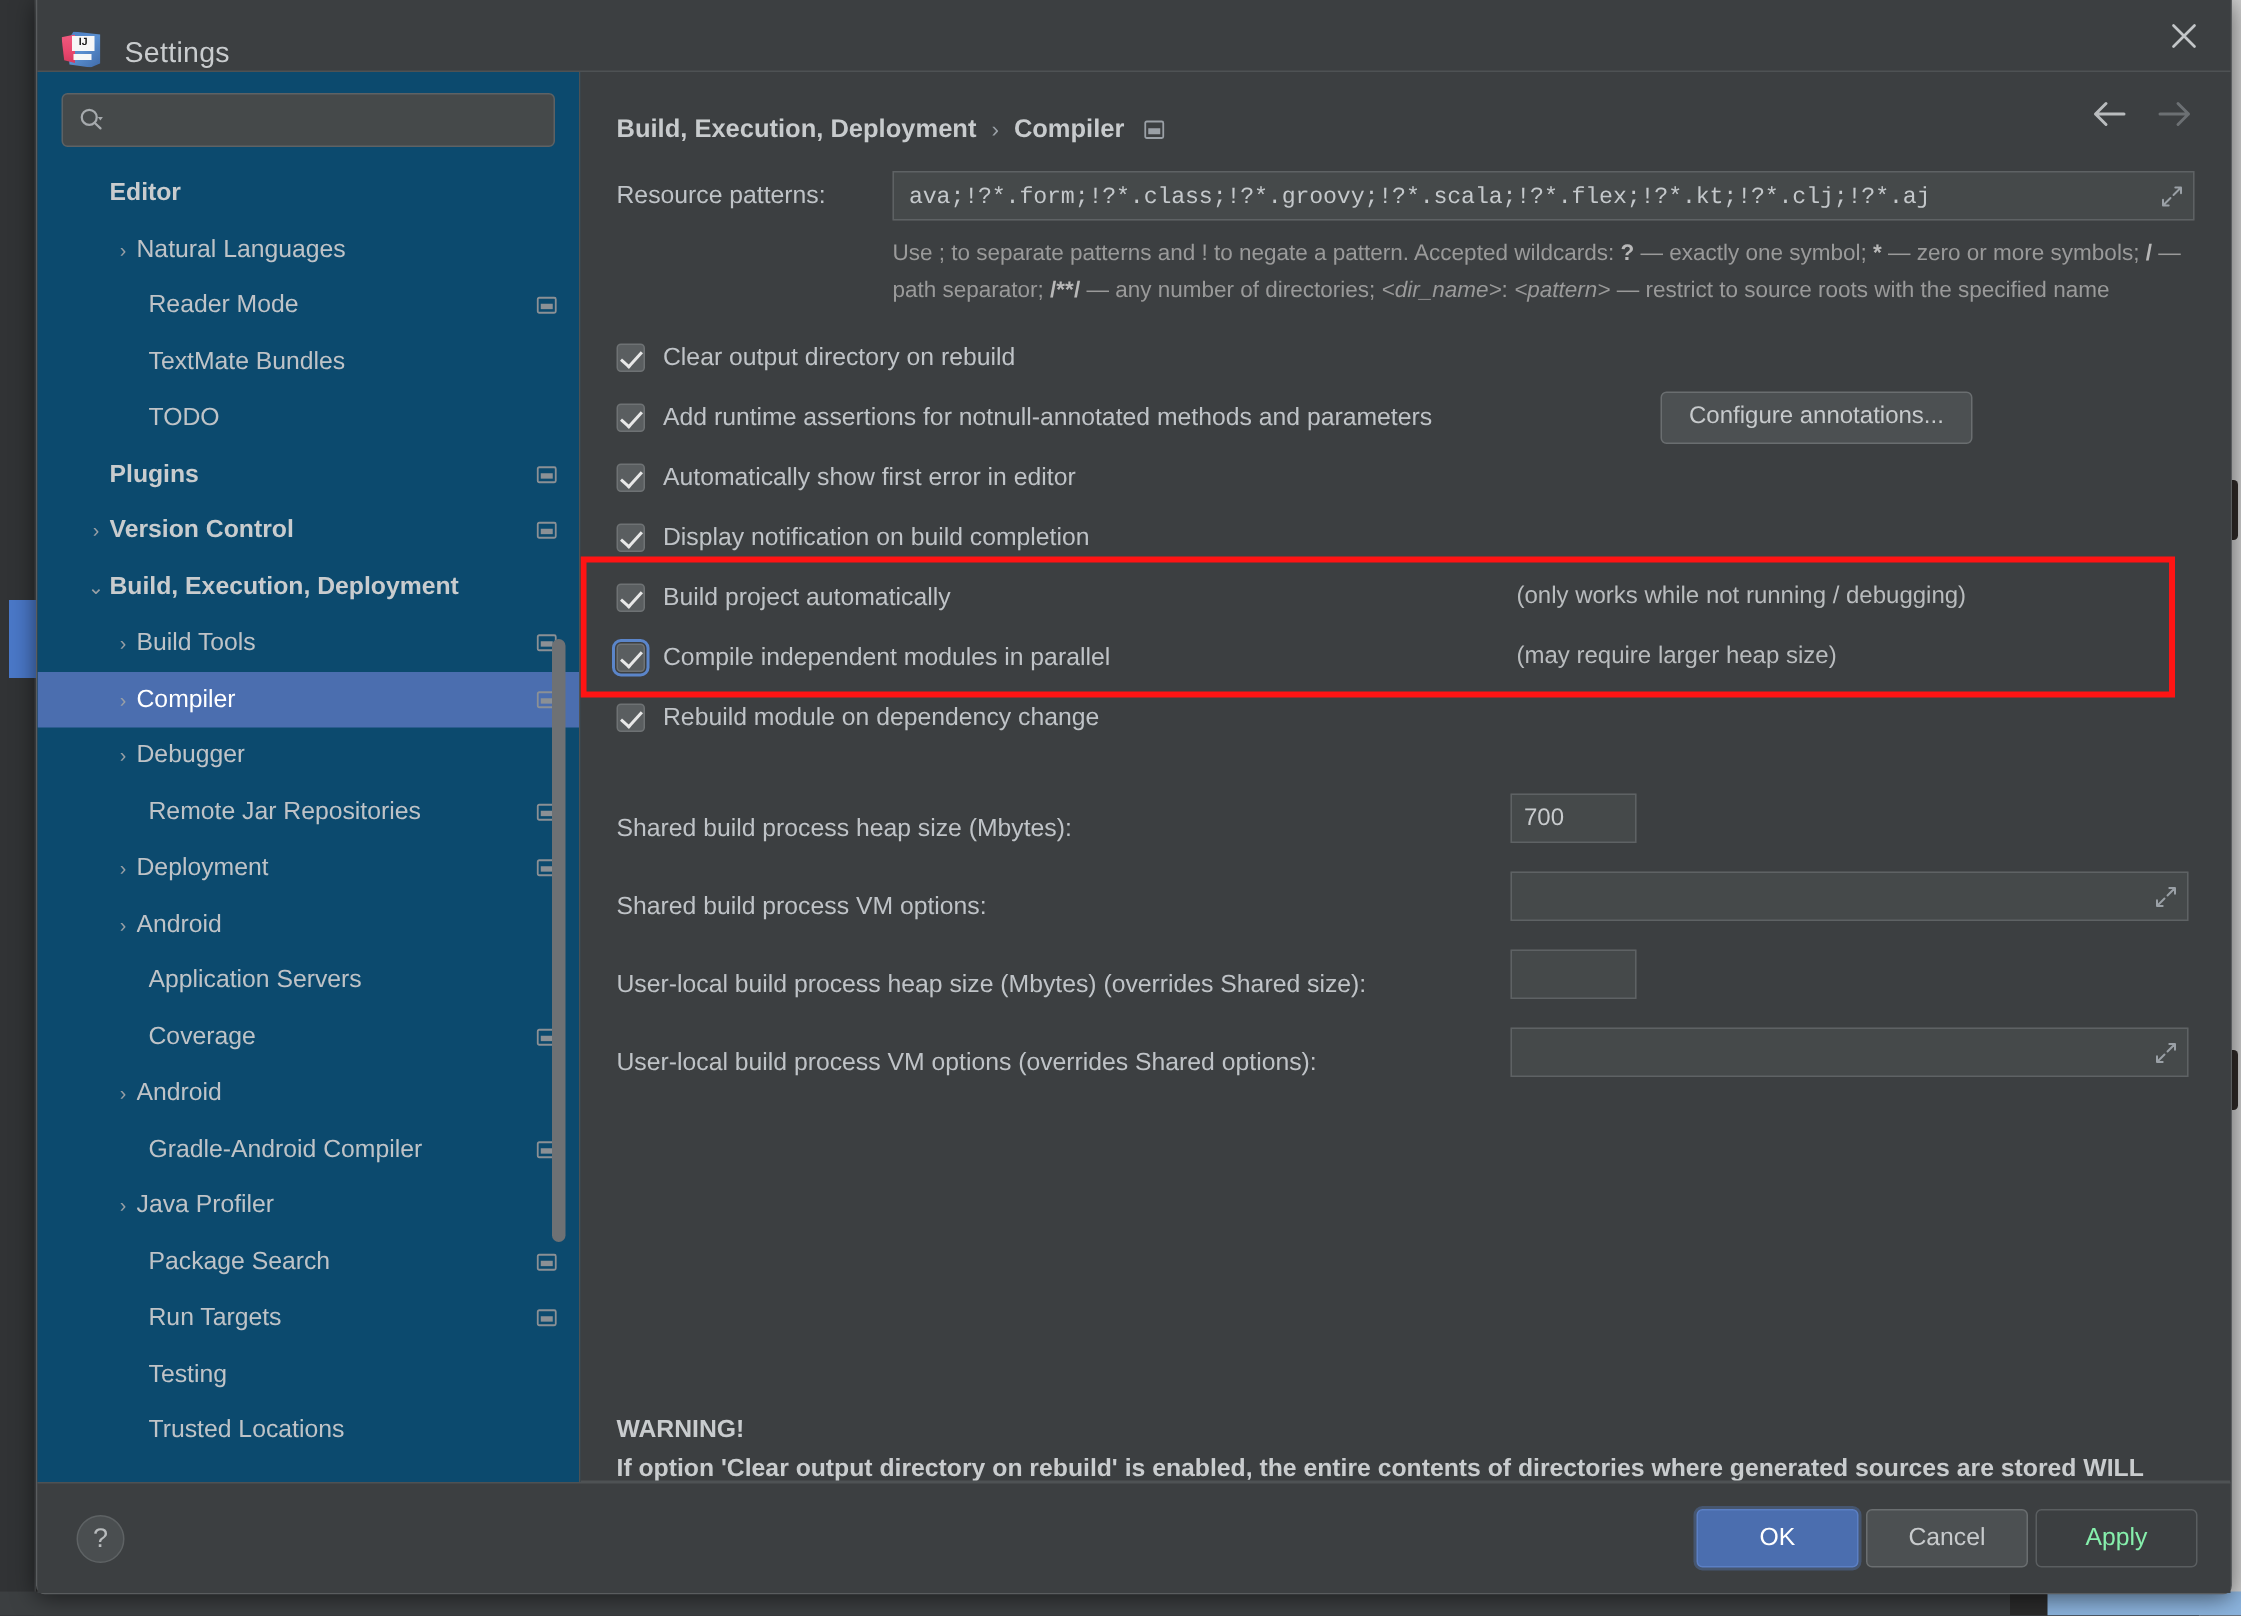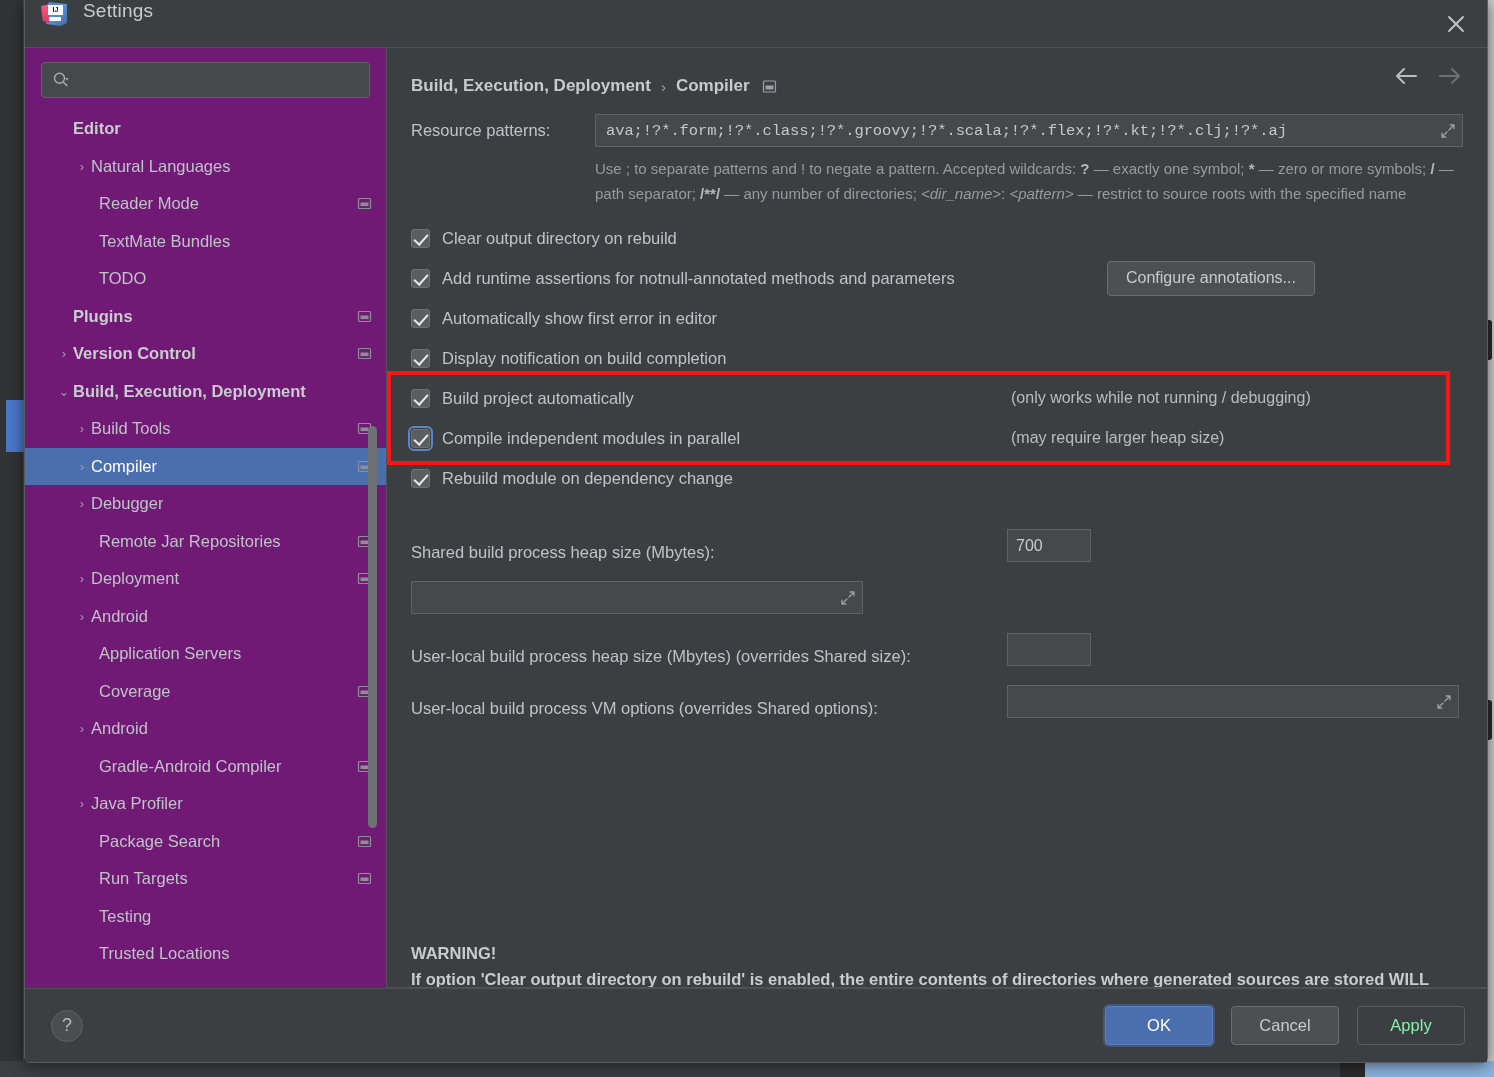--- a/index.html
+++ b/index.html
@@ -66,21 +66,21 @@
     flex-direction: column;
   }
 
   
   #dialog-titlebar {
     height: 48px;
     flex: 0 0 48px;
     background: #3c3f41;
     border-bottom: 1px solid #4e5254;
     display: flex;
-    align-items: flex-start;
+    align-items: flex-end;
     padding: 0 0 0 16px;
     position: relative;
   }
   #app-logo {
     width: 28px; height: 28px;
     position: relative;
     flex: 0 0 28px;
     margin-right: 14px;
   }
   #app-logo .ij-shape {
@@ -130,21 +130,21 @@
     flex: 1 1 auto;
     display: flex;
     min-height: 0;
     background: #3c3f41;
   }
 
   
   #sidebar {
     width: 362px;
     flex: 0 0 362px;
-    background: #701a75;
+    background: #0c4a6e;
     border-right: 1px solid #4e5254;
     display: flex;
     flex-direction: column;
     position: relative;
   }
   #search-wrap {
     padding: 14px 16px 10px 16px;
   }
   #search-field {
     height: 36px;
@@ -441,21 +441,21 @@
     background: #4a4e50;
     border: 1px solid #5e6264;
     color: #b8bbbd;
     display: flex; align-items: center; justify-content: center;
     font-size: 18px;
     cursor: pointer;
   }
   #footer-buttons {
     margin-left: auto;
     display: flex;
-    gap: 18px;
+    gap: 5px;
     align-items: center;
   }
   .dlg-btn {
     min-width: 108px;
     height: 39px;
     border-radius: 4px;
     font-size: 16.5px;
     display: flex; align-items: center; justify-content: center;
     cursor: pointer;
     font-family: "Liberation Sans", sans-serif;
@@ -842,20 +842,21 @@
               <span class="check-label">Rebuild module on dependency change</span>
             </div>
           </div>
 
         <div id="field-list" style="margin-top: 12px;">
             <div class="field-row">
               <span class="field-label">Shared build process heap size (Mbytes):</span>
               <input type="text" class="small-input" value="700" style="">
             </div>
             <div class="field-row">
+              <span class="field-label">Shared build process VM options:</span>
               <div class="wide-input-wrap">
                 <input type="text" style="">
                 <span class="expand-icon">
                   <svg width="16" height="16" viewBox="0 0 16 16" aria-hidden="true">
                     <path d="M9 7 L14 2 M14 2 L10.2 2 M14 2 L14 5.8" stroke="#9aa0a6" stroke-width="1.3" fill="none" stroke-linecap="round"></path>
                     <path d="M7 9 L2 14 M2 14 L5.8 14 M2 14 L2 10.2" stroke="#9aa0a6" stroke-width="1.3" fill="none" stroke-linecap="round"></path>
                   </svg>
                 </span>
               </div>
             </div>

